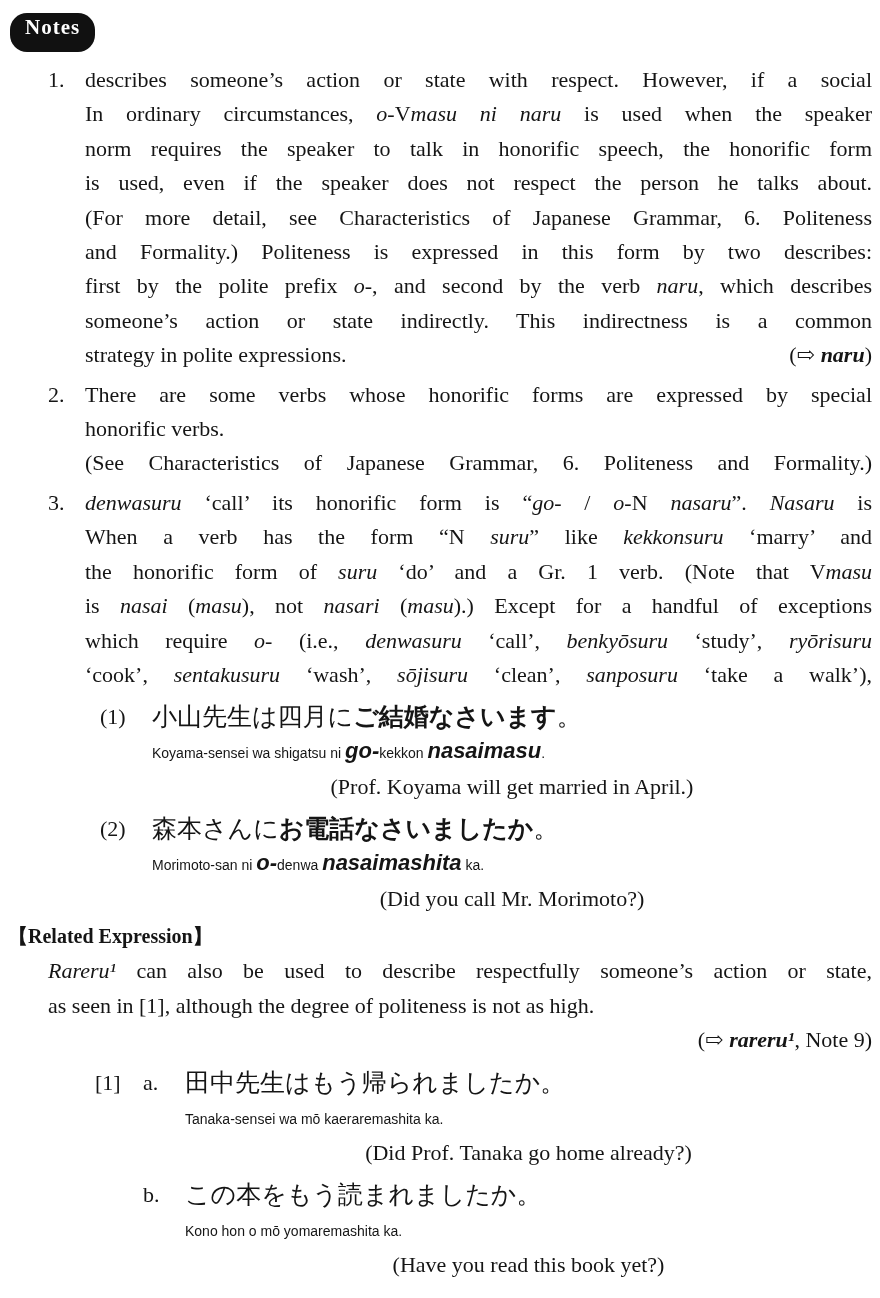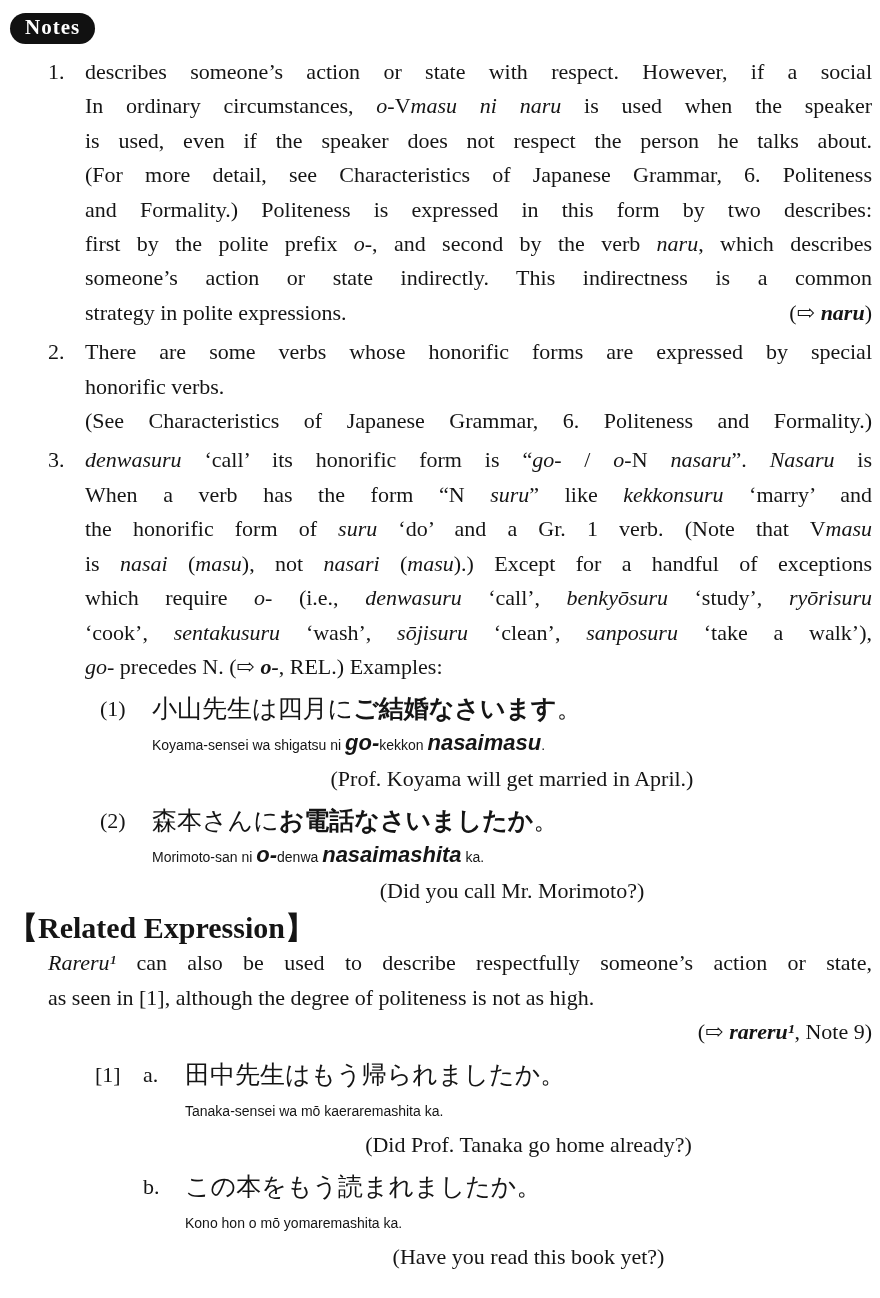--- a/index.html
+++ b/index.html
@@ -14,21 +14,21 @@
     box-sizing:border-box;
     padding:13px 8px 0 8px;
     overflow:hidden;
   }
   
   .notes-pill{
     display:inline-block;
     background:#111;
     color:#fff;
     border-radius:17px;
-    padding:1px 15px 4px 15px;
+    padding:1px 15px 12px 15px;
     font-weight:bold;
     font-size:21px;
     letter-spacing:1px;
     line-height:26px;
     margin-left:2px;
   }
   
   .notes-list{margin-top:11px;margin-left:40px;}
   .note{display:flex;margin-bottom:5px;}
   .note-num{width:37px;flex:0 0 37px;line-height:34.4px;}
@@ -48,21 +48,21 @@
   .examples{margin-left:15px;}
   .example{display:flex;margin-top:8px;}
   .ex-num{width:52px;flex:0 0 52px;line-height:34px;}
   .ex-body{flex:1;min-width:0;}
   .ex-jp{font-size:25px;line-height:34px;}
   .ex-ro{line-height:34px;}
   .ex-en{line-height:34px;text-align:center;}
   
   .re-heading{
     font-weight:bold;
-    font-size:30px;
+    font-size:20px;
     margin-top:6px;
     margin-left:0;
     line-height:28px;
   }
   .re-body{margin-top:4px;margin-left:40px;}
   .re-examples{margin-left:47px;margin-top:4px;}
   .re-example{display:flex;margin-top:8px;}
   .re-bracket{width:48px;flex:0 0 48px;line-height:34px;}
   .re-letter{width:42px;flex:0 0 42px;line-height:34px;}
 </style>
@@ -73,20 +73,21 @@
   <div class="notes-pill">
     <span>Notes</span>
   </div>
 
   <div class="notes-list" id="notes-list">
       <div class="note">
         <div class="note-num">1.</div>
         <div class="note-body">
           <div class="line j"><span><span class="s-p">describes someone’s action or state with respect.  However, if a social</span></span></div>
           <div class="line j"><span><span class="s-p">In ordinary circumstances, </span><span class="s-i">o</span><span class="s-p">-V</span><span class="s-i">masu ni naru</span><span class="s-p"> is used when the speaker</span></span></div>
+          <div class="line j"><span><span class="s-p">norm requires the speaker to talk in honorific speech, the honorific form</span></span></div>
           <div class="line j"><span><span class="s-p">is used, even if the speaker does not respect the person he talks about.</span></span></div>
           <div class="line j"><span><span class="s-p">(For more detail, see Characteristics of Japanese Grammar, 6. Politeness</span></span></div>
           <div class="line j"><span><span class="s-p">and Formality.)  Politeness is expressed in this form by two describes:</span></span></div>
           <div class="line j"><span><span class="s-p">first by the polite prefix </span><span class="s-i">o-</span><span class="s-p">, and second by the verb </span><span class="s-i">naru</span><span class="s-p">, which describes</span></span></div>
           <div class="line j"><span><span class="s-p">someone’s action or state indirectly.  This indirectness is a common</span></span></div>
           <div class="line hr">
             <span><span class="s-p">strategy in polite expressions.</span></span>
             <span class="right"><span class="s-p">(⇨ </span><span class="s-bi">naru</span><span class="s-p">)</span></span>
           </div>
         </div>
@@ -101,21 +102,20 @@
       </div>
       <div class="note">
         <div class="note-num">3.</div>
         <div class="note-body">
           <div class="line j"><span><span class="s-i">denwasuru</span><span class="s-p"> ‘call’ its honorific form is “</span><span class="s-i">go-</span><span class="s-p"> / </span><span class="s-i">o</span><span class="s-p">-N </span><span class="s-i">nasaru</span><span class="s-p">”.  </span><span class="s-i">Nasaru</span><span class="s-p"> is</span></span></div>
           <div class="line j"><span><span class="s-p">When a verb has the form “N </span><span class="s-i">suru</span><span class="s-p">” like </span><span class="s-i">kekkonsuru</span><span class="s-p"> ‘marry’ and</span></span></div>
           <div class="line j"><span><span class="s-p">the honorific form of </span><span class="s-i">suru</span><span class="s-p"> ‘do’ and a Gr. 1 verb.  (Note that V</span><span class="s-i">masu</span></span></div>
           <div class="line j"><span><span class="s-p">is </span><span class="s-i">nasai</span><span class="s-p"> (</span><span class="s-i">masu</span><span class="s-p">), not </span><span class="s-i">nasari</span><span class="s-p"> (</span><span class="s-i">masu</span><span class="s-p">).)  Except for a handful of exceptions</span></span></div>
           <div class="line j"><span><span class="s-p">which require </span><span class="s-i">o-</span><span class="s-p"> (i.e., </span><span class="s-i">denwasuru</span><span class="s-p"> ‘call’, </span><span class="s-i">benkyōsuru</span><span class="s-p"> ‘study’, </span><span class="s-i">ryōrisuru</span></span></div>
           <div class="line j"><span><span class="s-p">‘cook’, </span><span class="s-i">sentakusuru</span><span class="s-p"> ‘wash’, </span><span class="s-i">sōjisuru</span><span class="s-p"> ‘clean’, </span><span class="s-i">sanposuru</span><span class="s-p"> ‘take a walk’),</span></span></div>
-          <div class="line"><span><span class="s-i">go-</span><span class="s-p"> precedes N.  (⇨ </span><span class="s-bi">o-</span><span class="s-p">, REL.)  Examples:</span></span></div>
           <div class="examples">
             <div class="example">
               <div class="ex-num">(1)</div>
               <div class="ex-body">
                 <div class="ex-jp"><span class="s-p">小山先生は四月に</span><span class="s-jb">ご結婚なさいます</span><span class="s-p">。</span></div>
                 <div class="ex-ro"><span class="s-ri">Koyama-sensei wa shigatsu ni </span><span class="s-rb">go-</span><span class="s-ri">kekkon </span><span class="s-rb">nasaimasu</span><span class="s-ri">.</span></div>
                 <div class="ex-en">(Prof. Koyama will get married in April.)</div>
               </div>
             </div>
             <div class="example">

